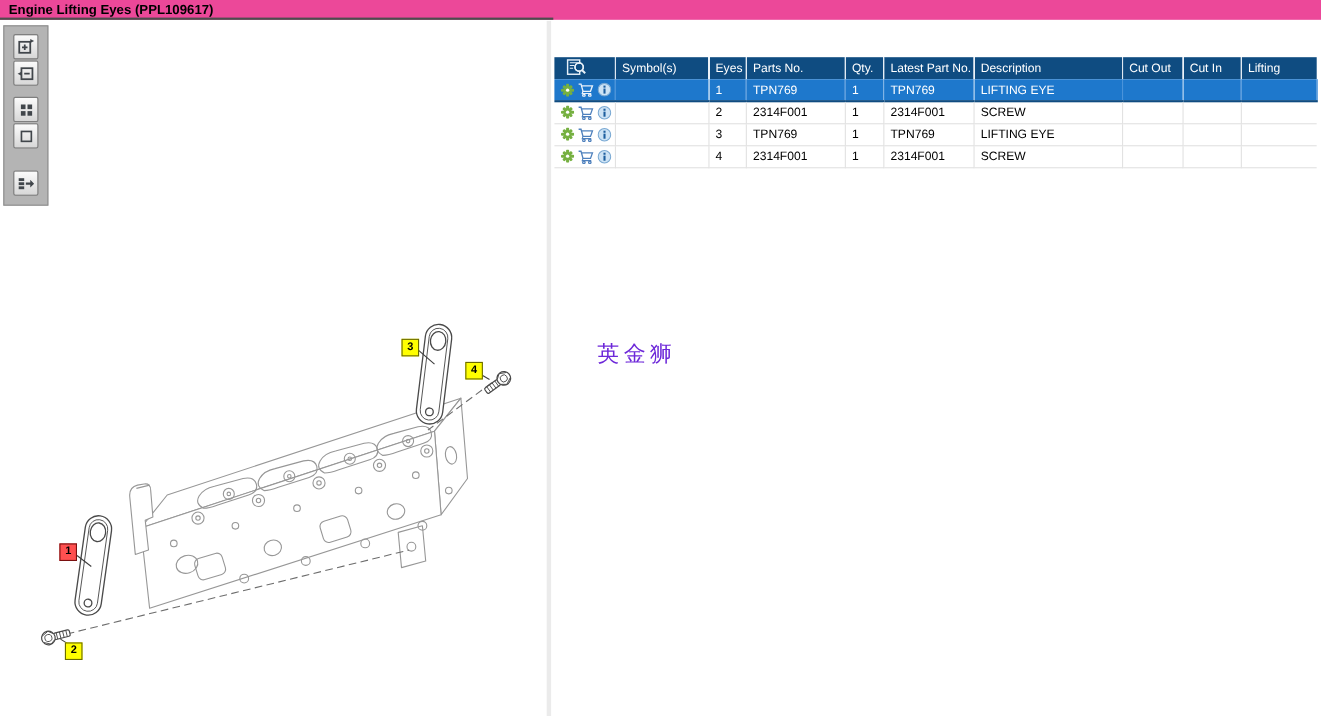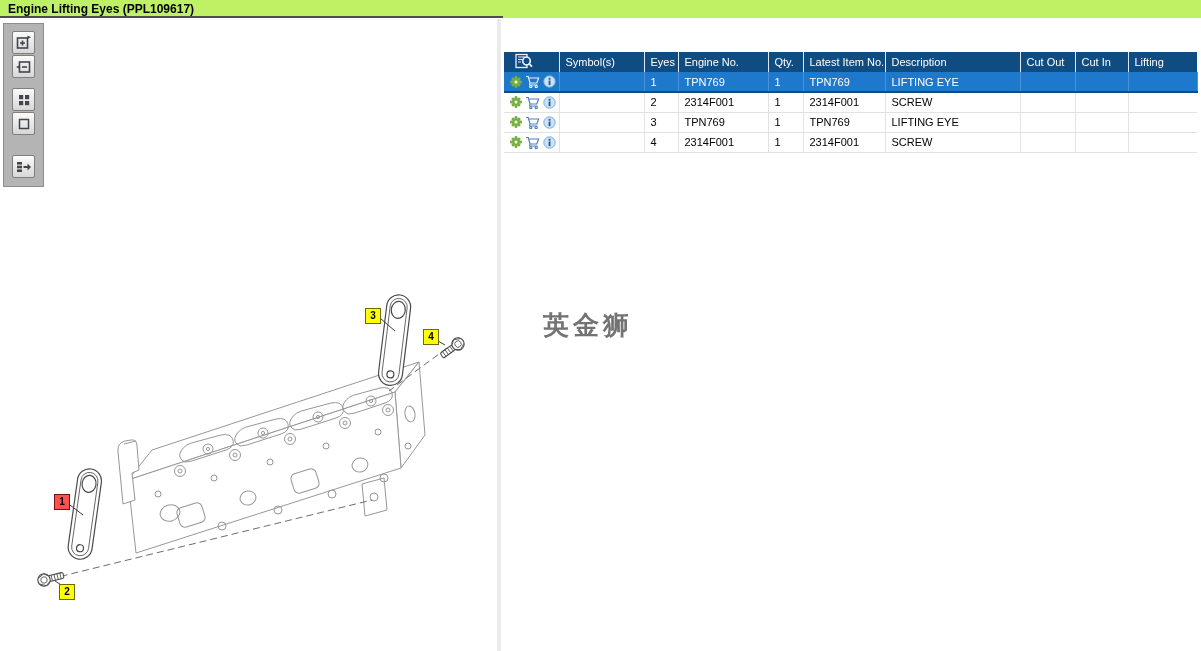--- a/index.html
+++ b/index.html
@@ -1,37 +1,37 @@
 <!DOCTYPE html>
 <html><head>
 <meta charset="utf-8">
 <style>
   html,body{margin:0;padding:0;}
   body{font-family:"Liberation Sans",sans-serif;background:#fff;}
   #app{position:relative;width:1201px;height:651px;background:#ffffff;overflow:hidden;}
 
   
-  .titlebar{position:absolute;left:0;top:0;width:1201px;height:18px;background:#bef264;z-index:5;}
+  .titlebar{position:absolute;left:0;top:0;width:1201px;height:18px;background:#ec4899;z-index:5;}
   .titlebar .title{position:absolute;left:8px;top:2px;font-size:12px;font-weight:bold;color:#000;white-space:nowrap;}
   .title-underline{position:absolute;left:0;top:16px;width:503px;height:2px;background:#4d4d4d;z-index:6;}
 
   
   .toolbar{position:absolute;left:3px;top:23px;width:41px;height:164px;background:#b4b4b4;border:1px solid #8d8d8d;box-sizing:border-box;z-index:4;}
   .tbtn{position:absolute;left:8px;width:23px;height:23px;background:linear-gradient(#fbfbfb,#d7d7d7);border:1px solid #7f7f7f;border-radius:2px;box-sizing:border-box;display:flex;align-items:center;justify-content:center;cursor:pointer;}
   .tbtn svg{display:block;}
 
   
   .divider{position:absolute;left:497px;top:19px;width:4px;height:632px;background:#ebebeb;z-index:3;}
 
   
   .diagram-svg{position:absolute;left:0;top:0;width:497px;height:651px;z-index:1;}
   .callout{position:absolute;width:14px;height:14px;border:1px solid #6b6b00;background:#ffff00;color:#000;
            font-size:10px;font-weight:bold;line-height:14px;text-align:center;z-index:2;cursor:pointer;box-sizing:content-box;}
   .callout.red{background:#ff5050;border-color:#7a1010;}
-  .watermark{position:absolute;left:543px;top:308px;font-size:26px;font-weight:bold;color:#737373;
+  .watermark{position:absolute;left:543px;top:308px;font-size:20px;font-weight:normal;color:#6d28d9;
              letter-spacing:4px;z-index:2;font-family:"DejaVu Sans",sans-serif;}
 
   
   .parts-table-wrap{position:absolute;left:504px;top:20px;width:693px;z-index:2;margin-top:32px;}
   table.parts{border-collapse:collapse;table-layout:fixed;width:693px;font-size:11px;}
   table.parts th{background:#0f4c81;color:#fff;font-weight:normal;text-align:left;height:20px;
                  padding:0 0 0 6px;border-right:1px solid #dfe8f2;overflow:hidden;white-space:nowrap;box-sizing:border-box;}
   table.parts th:last-child{border-right:none;}
   table.parts td{height:20px;padding:0 0 0 6px;border-right:1px solid #e2e2e2;border-bottom:1px solid #e2e2e2;
                  color:#000;overflow:hidden;white-space:nowrap;box-sizing:border-box;background:#fff;}
@@ -244,23 +244,23 @@
                     <path d="M4,4 L11,4 M4,6.5 L8,6.5 M4,9 L7,9" stroke-width="1"></path>
                     <circle cx="12.5" cy="8" r="3.8" fill="#0f4c81"></circle>
                     <circle cx="12.5" cy="8" r="3.8"></circle>
                     <path d="M15.2,10.8 L18,13.6" stroke-width="1.8"></path>
                   </g>
                 </svg>
             </span>
           </th>
           <th>Symbol(s)</th>
           <th>Eyes</th>
-          <th>Engine No.</th>
+          <th>Parts No.</th>
           <th>Qty.</th>
-          <th>Latest Item No.</th>
+          <th>Latest Part No.</th>
           <th>Description</th>
           <th>Cut Out</th>
           <th>Cut In</th>
           <th>Lifting</th>
         </tr>
       </thead>
       <tbody id="parts-body">
           <tr class="part-row selected">
       <td class="iconcell">
         <span class="rowicons">

